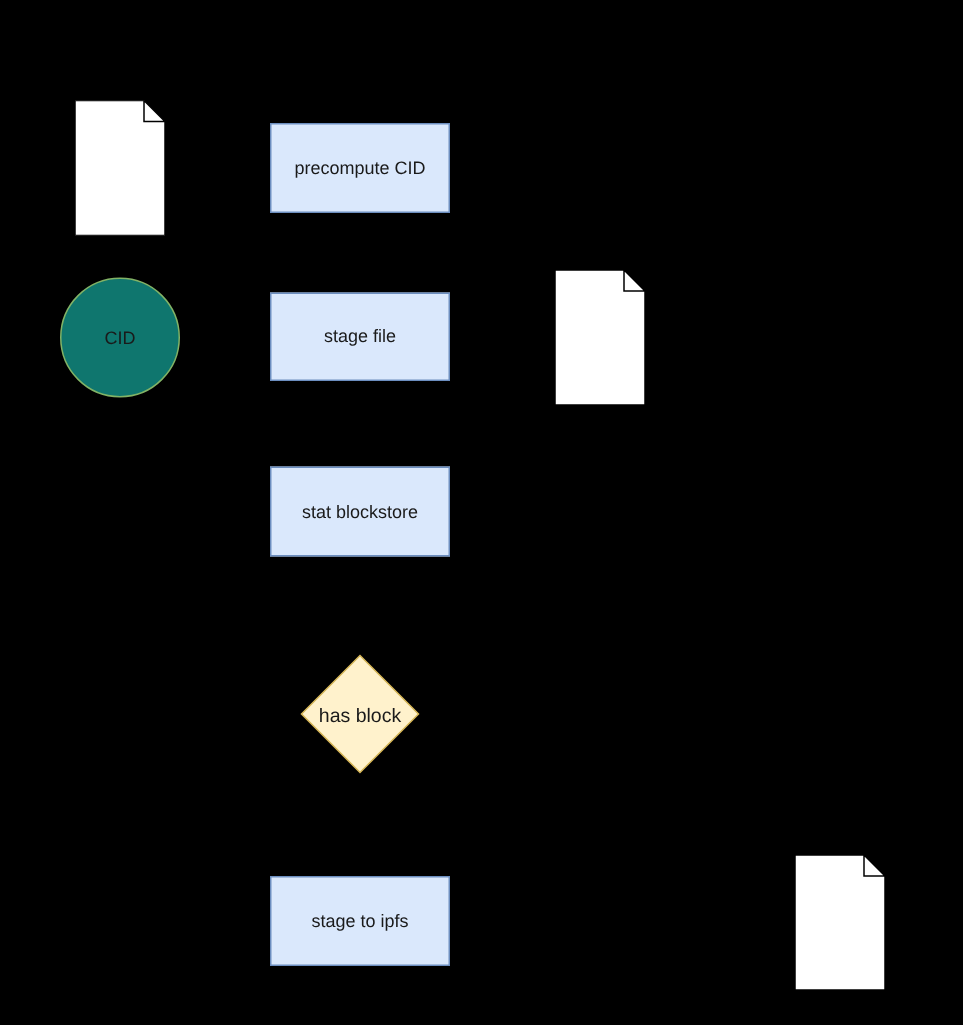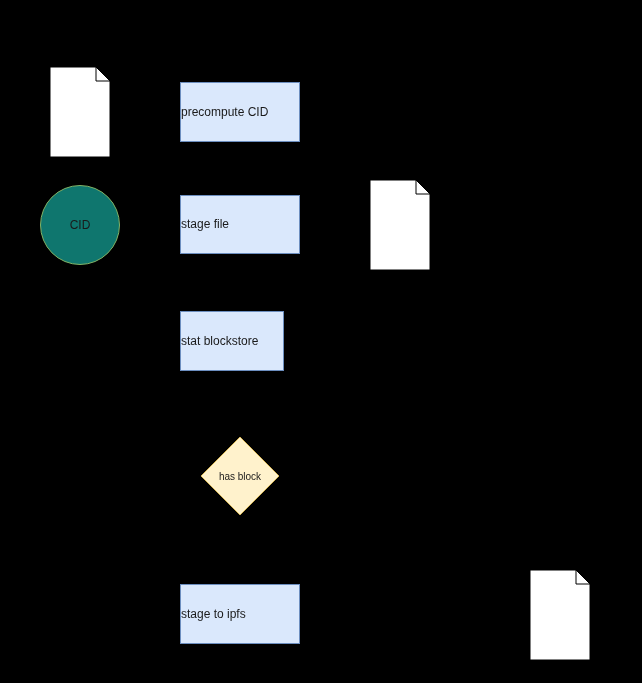--- a/index.html
+++ b/index.html
@@ -19,20 +19,21 @@
   .node {
     position: absolute;
     box-sizing: border-box;
   }
   
   .process {
     background: #dae8fc;
     border: 1px solid #6c8ebf;
     display: flex;
     align-items: center;
+    justify-content: center;
   }
   .process .label {
     font-size: 12px;
     line-height: 1.2;
     color: #1a1a1a;
     text-align: center;
     white-space: nowrap;
   }
   
   .circle {
@@ -55,21 +56,21 @@
     align-items: center;
     justify-content: center;
   }
   .decision svg {
     position: absolute;
     top: 0;
     left: 0;
   }
   .decision .label {
     position: relative;
-    font-size: 10px;
+    font-size: 13px;
     color: #1a1a1a;
     text-align: center;
     white-space: nowrap;
     z-index: 2;
   }
   
   .document svg {
     display: block;
   }
   .document .label {
@@ -110,21 +111,21 @@
   </div>
 
   <div class="node document" style="left:370px; top:180px; width:60px; height:90px;">
     <svg width="60" height="90" viewBox="0 0 60 90">
       <path d="M0 0 L46 0 L60 14 L60 90 L0 90 Z" fill="#ffffff" stroke="#000000" stroke-width="1"></path>
       <path d="M46 0 L46 14 L60 14 Z" fill="#ffffff" stroke="#000000" stroke-width="1"></path>
     </svg>
     <div class="label"></div>
   </div>
 
-  <div class="node process" style="left:180px; top:311px; width:104px; height:60px;">
+  <div class="node process" style="left:180px; top:311px; width:120px; height:60px;">
     <span class="label">stat blockstore</span>
   </div>
 
   <div class="node decision" style="left:200px; top:436px; width:80px; height:80px;">
     <svg width="80" height="80" viewBox="0 0 80 80">
       <path d="M40 1 L79 40 L40 79 L1 40 Z" fill="#fff2cc" stroke="#d6b656" stroke-width="1"></path>
     </svg>
     <span class="label">has block</span>
   </div>
 

